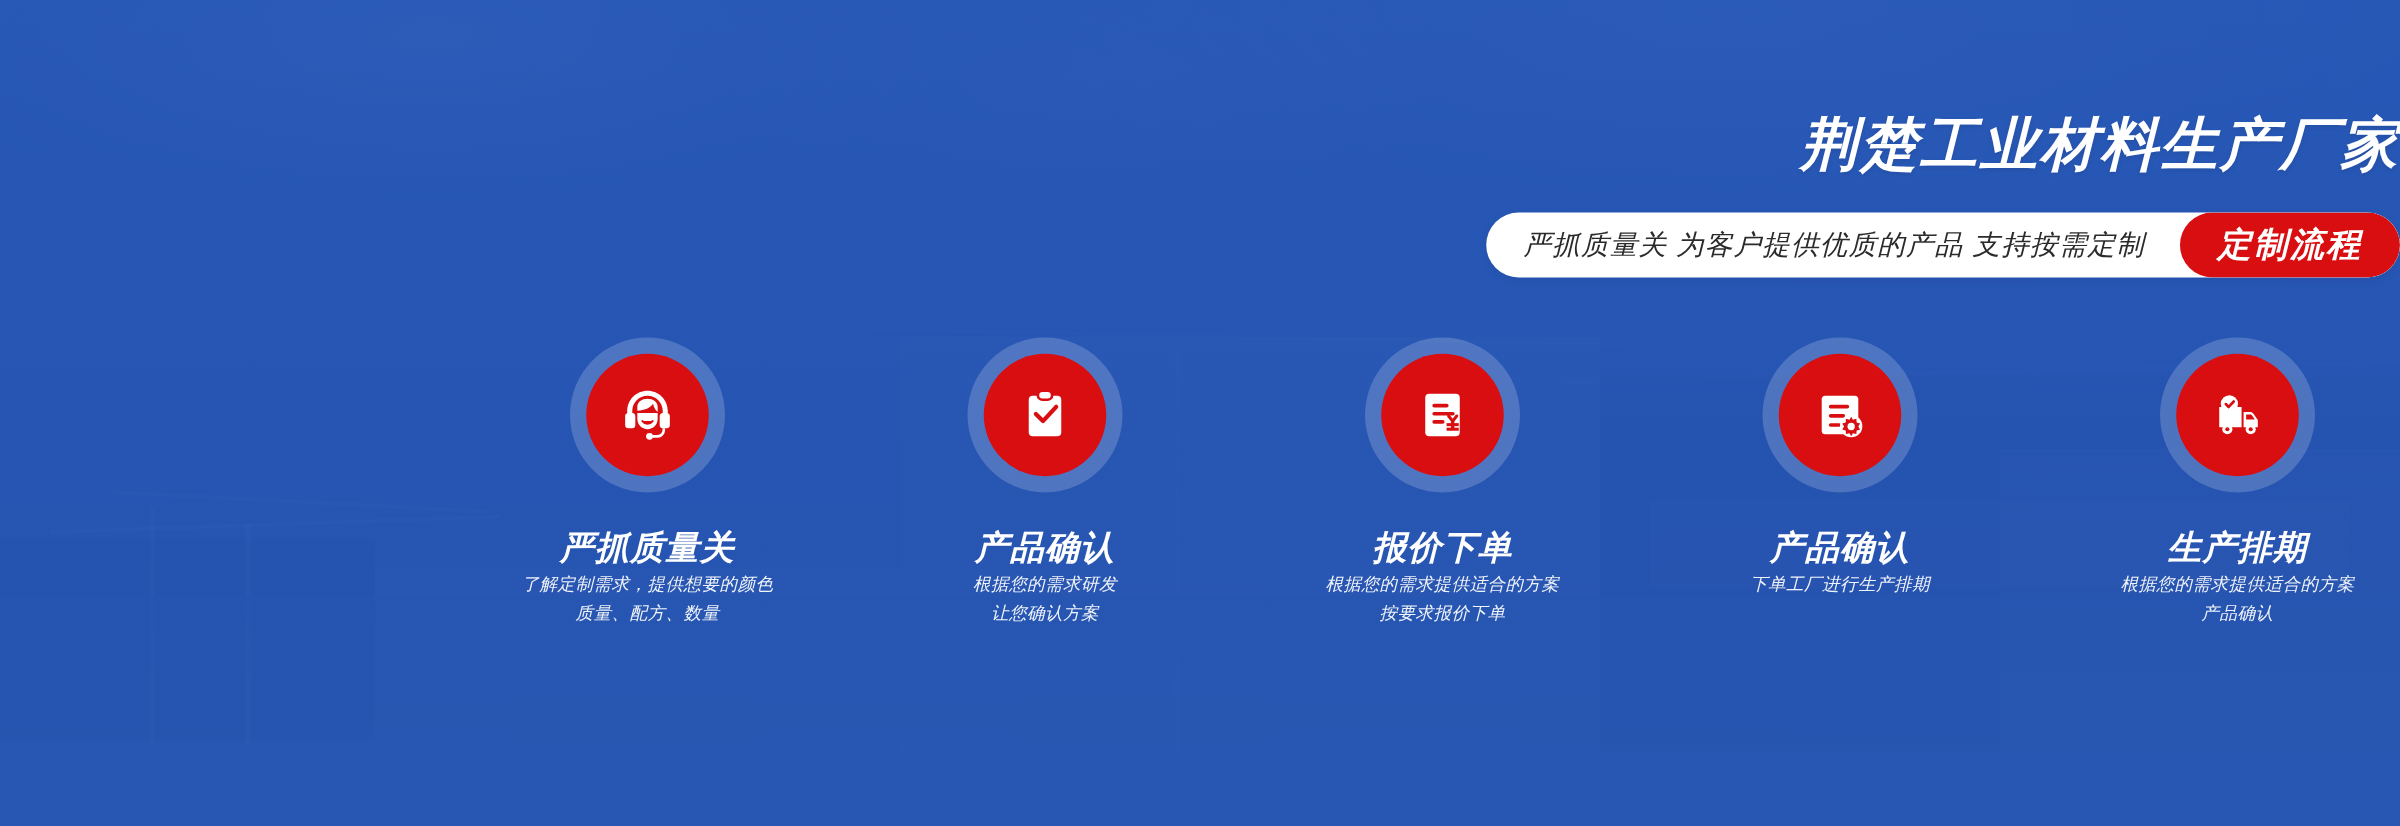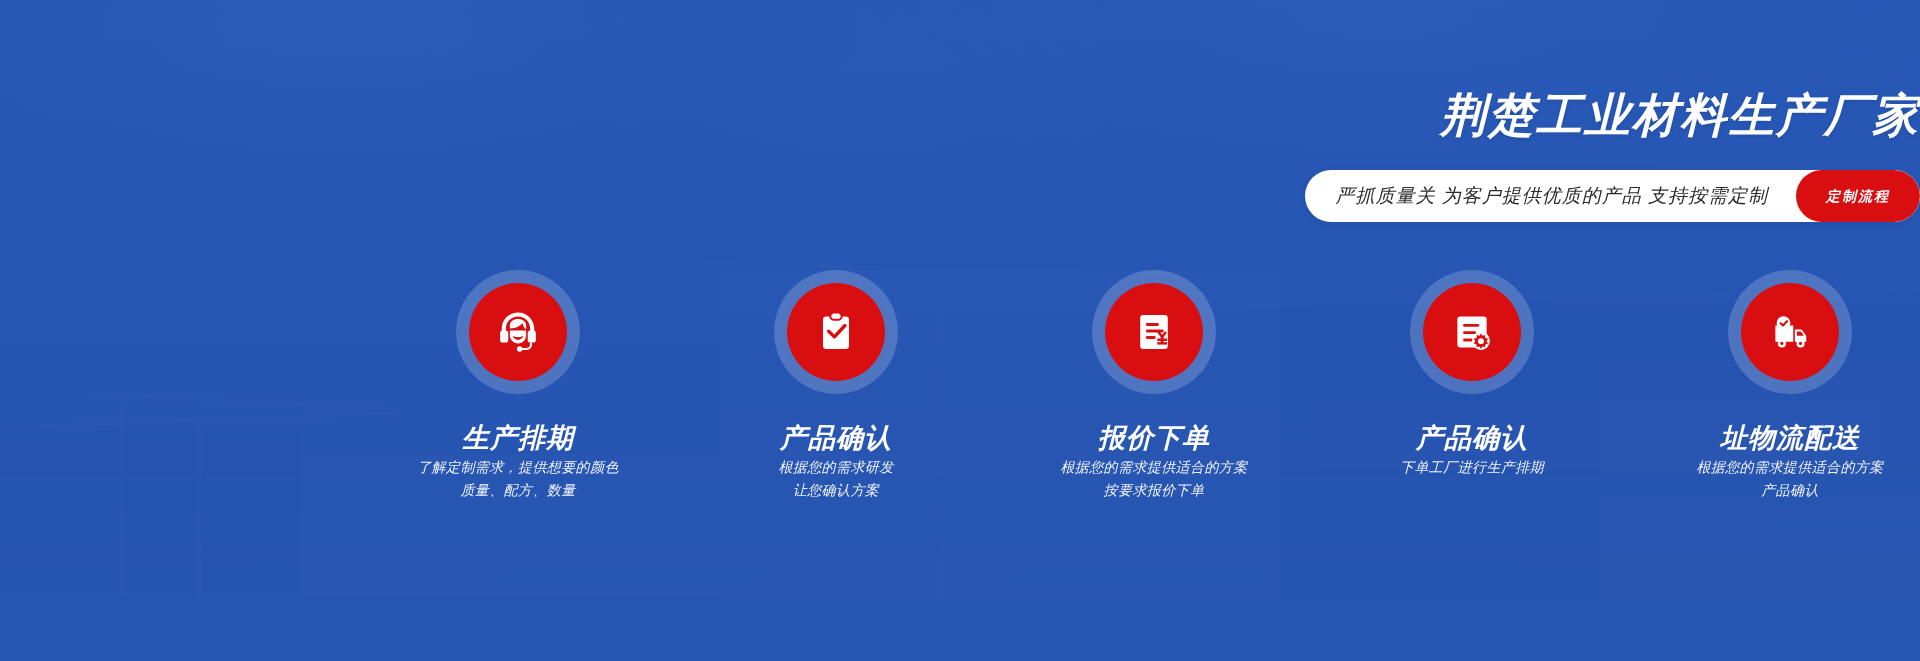--- a/index.html
+++ b/index.html
@@ -89,30 +89,30 @@
     height: 52px;
     background: #ffffff;
     border-radius: 26px;
     display: flex;
     align-items: center;
     padding-left: 30px;
     overflow: hidden;
     box-shadow: 0 2px 8px rgba(0,0,0,0.07);
   }
   .pill-text {
-    font-size: 19px;
+    font-size: 22px;
     color: #2b2b2b;
     letter-spacing: 1px;
     white-space: nowrap;
     padding-right: 28px;
   }
   .pill-cta {
     background: #d90e10;
     color: #ffffff;
-    font-size: 14px;
+    font-size: 27px;
     font-weight: bold;
     letter-spacing: 2px;
     height: 52px;
     line-height: 52px;
     padding: 0 30px;
     border-radius: 26px;
     white-space: nowrap;
     cursor: pointer;
   }
 
@@ -215,21 +215,21 @@
               <path fill="#ffffff" d="M32 8C20.9 8 12 16.9 12 28v9h5v-9c0-8.3 6.7-15 15-15s15 6.7 15 15v9h5v-9C52 16.9 43.1 8 32 8z"></path>
               <path fill="#ffffff" d="M13 30h4c1.7 0 3 1.3 3 3v9c0 1.7-1.3 3-3 3h-4c-1.7 0-3-1.3-3-3v-9c0-1.7 1.3-3 3-3zM47 30h4c1.7 0 3 1.3 3 3v9c0 1.7-1.3 3-3 3h-4c-1.7 0-3-1.3-3-3v-9c0-1.7 1.3-3 3-3z"></path>
               <path fill="#ffffff" d="M22 24c0-5 4.5-8 10-8s10 3 10 8v5c-2.5-2-4-5-4.5-8-2.5 3.5-7 6-12.5 6.5-1.5 0.2-3 0.2-3 0.2V24z"></path>
               <path fill="#ffffff" d="M22 30h20v6c0 5.5-4.5 10-10 10s-10-4.5-10-10v-6z"></path>
               <path fill="#d90e10" d="M27 38c1.4 1.8 3.1 2.7 5 2.7s3.6-0.9 5-2.7" stroke="#d90e10" stroke-width="2" stroke-linecap="round"></path>
               <path fill="none" stroke="#ffffff" stroke-width="2.6" d="M48 45v2c0 3.3-2.7 6-6 6h-5"></path>
               <circle cx="34" cy="53" r="3.4" fill="#ffffff"></circle>
             </svg>
           </div>
         </div>
-        <div class="step-title">生产排期</div>
+        <div class="step-title">严抓质量关</div>
         <div class="step-desc">
           <span style="display: block;">了解定制需求，提供想要的颜色</span>
           <span style="display: block;">质量、配方、数量</span>
         </div>
       </div>
 
       <div class="step">
         <div class="step-circle">
           <div class="step-circle-inner">
             <svg viewBox="0 0 64 64" aria-hidden="true">
@@ -298,21 +298,21 @@
               <circle cx="22" cy="46" r="5" fill="#ffffff"></circle>
               <circle cx="45" cy="46" r="5" fill="#ffffff"></circle>
               <circle cx="22" cy="46" r="2" fill="#d90e10"></circle>
               <circle cx="45" cy="46" r="2" fill="#d90e10"></circle>
               <circle cx="24" cy="21" r="8.5" fill="#ffffff"></circle>
               <path d="M20.5 21.2l2.8 2.9 5-5.4" stroke="#d90e10" stroke-width="2.6" fill="none" stroke-linecap="round" stroke-linejoin="round"></path>
               <path fill="#d90e10" d="M40.5 31.5h4.2c0.6 0 1.2 0.3 1.5 0.8l2.8 4.2h-8.5v-5z"></path>
             </svg>
           </div>
         </div>
-        <div class="step-title">址物流配送</div>
+        <div class="step-title">生产排期</div>
         <div class="step-desc">
           <span style="display: block;">根据您的需求提供适合的方案</span>
           <span style="display: block;">产品确认</span>
         </div>
       </div>
 
     </div>
   </div>
 </div>
 

